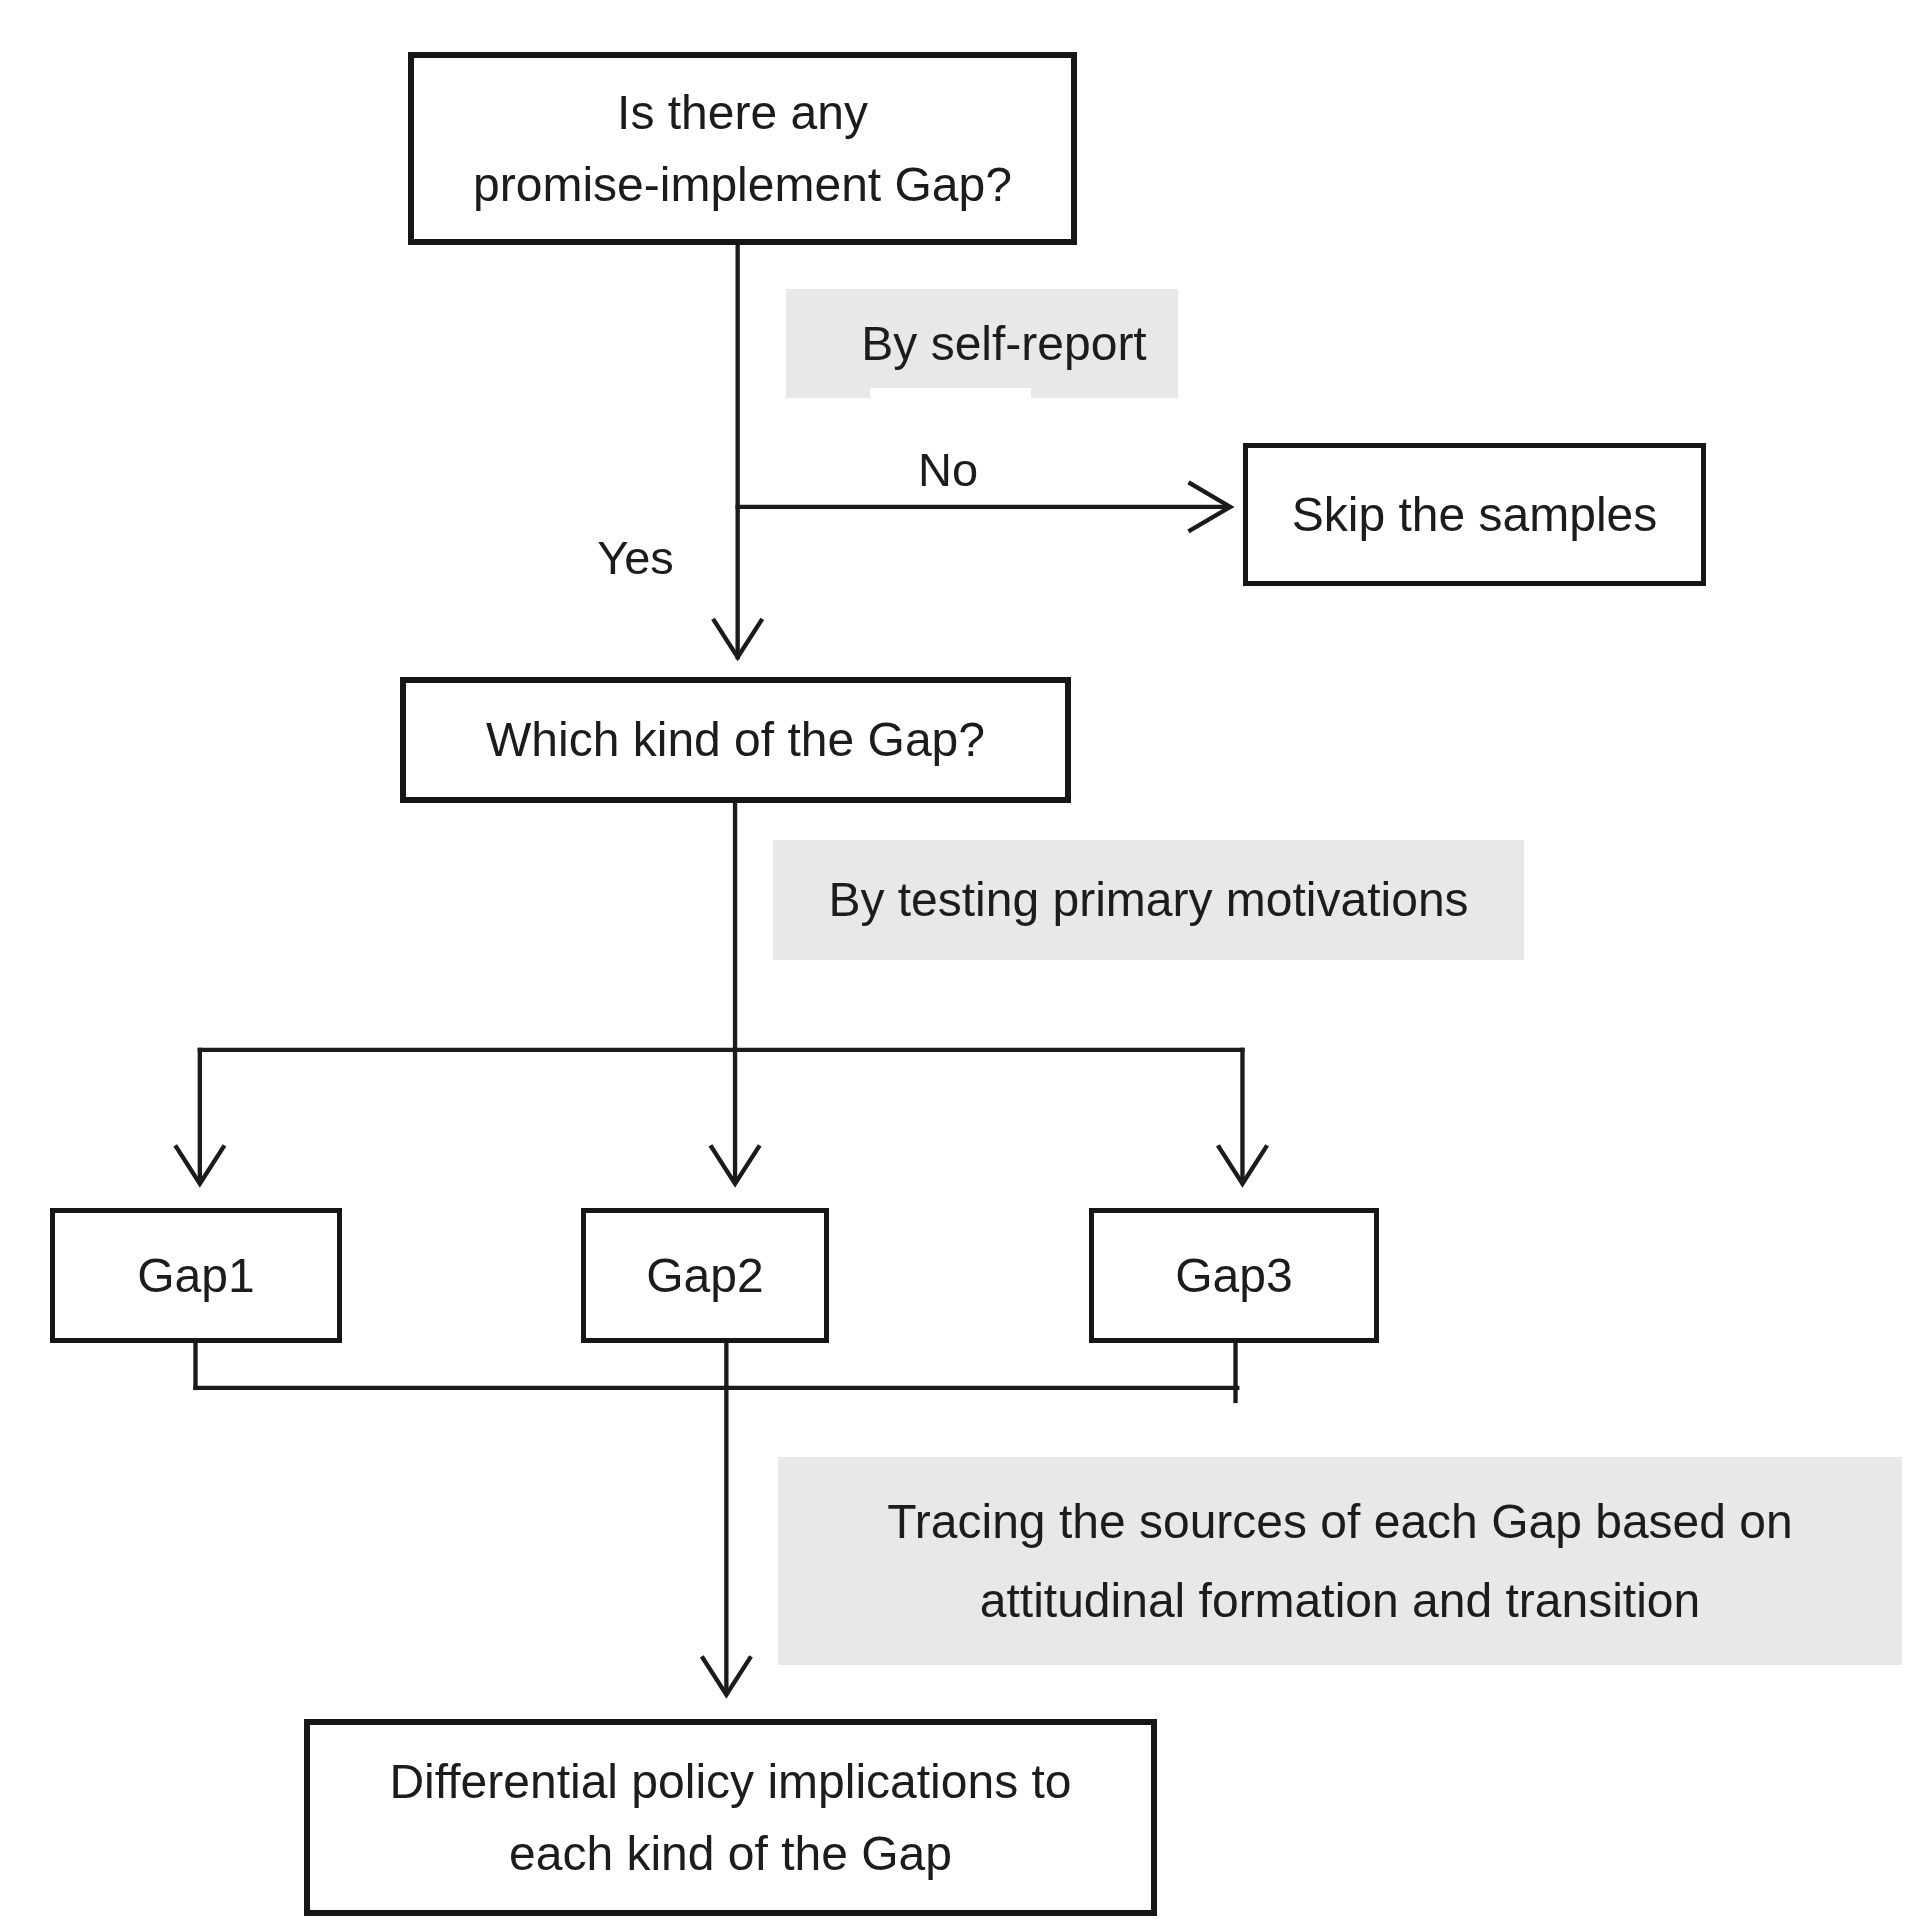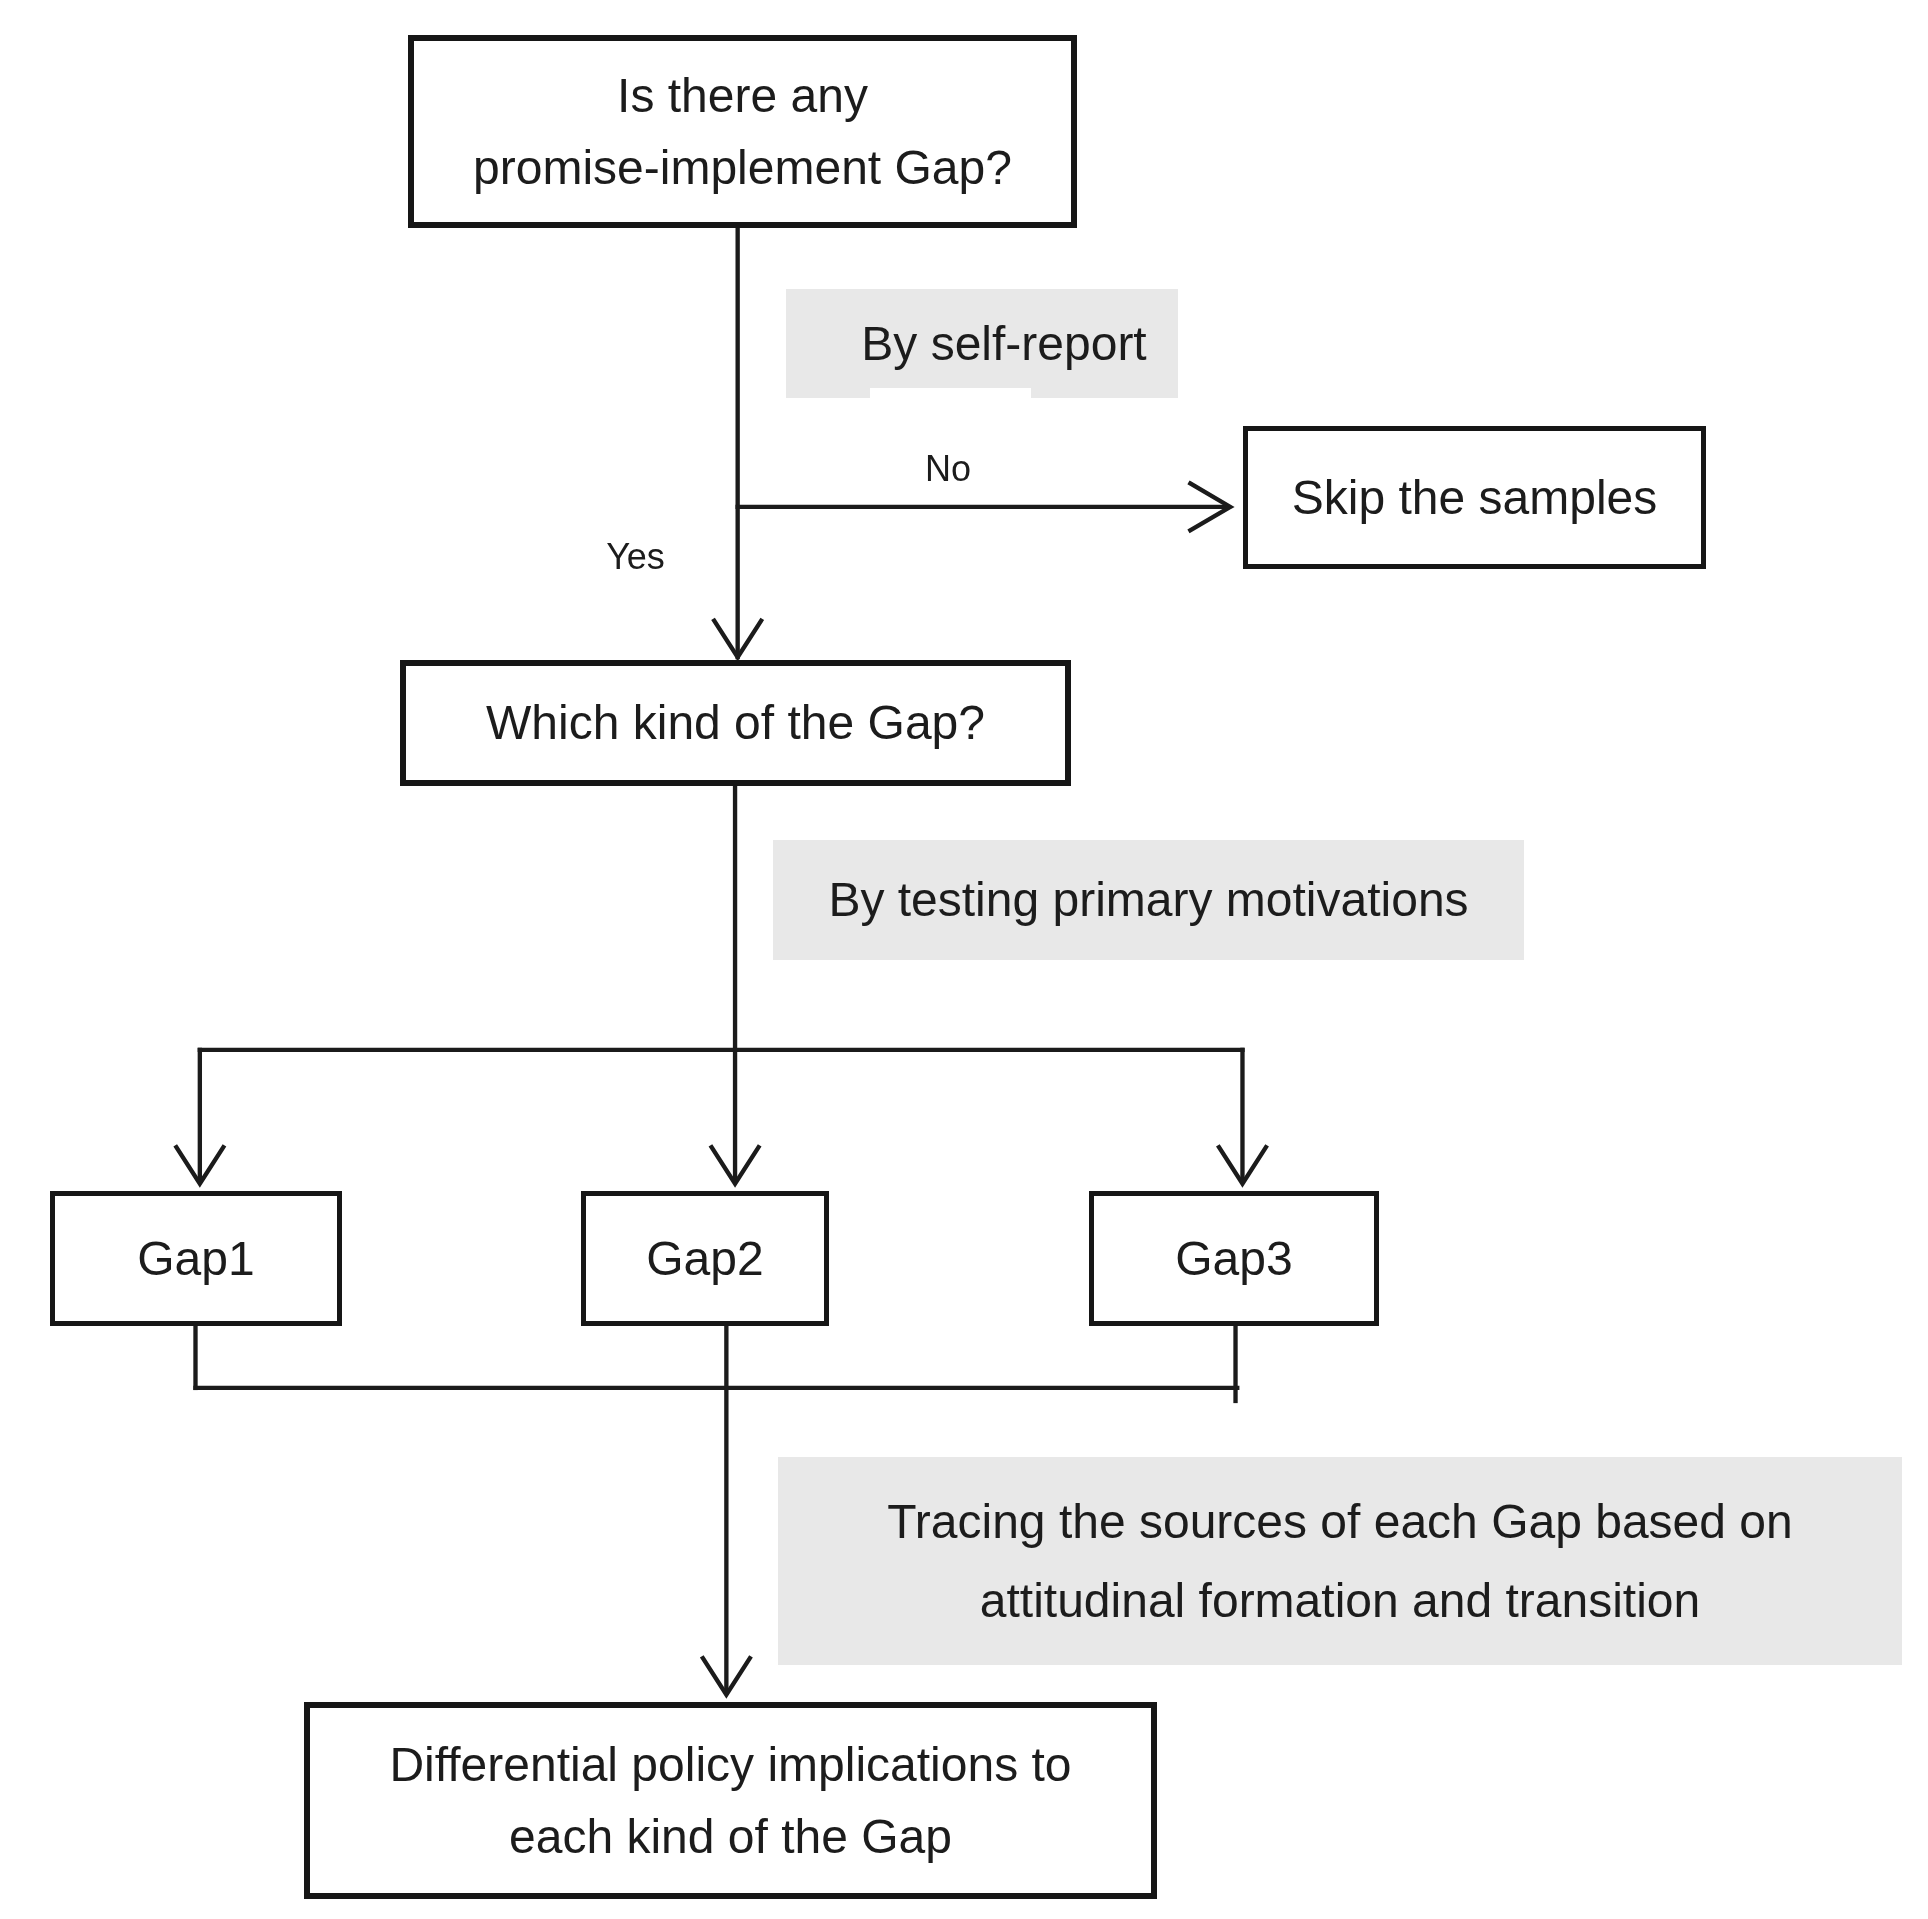--- a/index.html
+++ b/index.html
@@ -10,32 +10,32 @@
     font-family:"Liberation Sans", sans-serif;
     color:var(--text,#1c1c1c);
     overflow:hidden;
   }
   #connectors{position:absolute;left:0;top:0;width:1928px;height:1920px;}
   .conn{stroke:var(--line,#1b1b1b);stroke-width:5;fill:none;stroke-linecap:square;}
   .box{
     position:absolute;box-sizing:border-box;background:#fff;
     border:5.2px solid var(--border,#161616);
     display:flex;flex-direction:column;align-items:center;justify-content:center;
-    text-align:center;font-size:48px;row-gap:24px;
+    text-align:center;font-size:48px;row-gap:24px;margin-top:17px;
   }
   .b7{border-width:6px;}
   .nline{white-space:nowrap;line-height:1;}
   .glabel{
     position:absolute;box-sizing:border-box;background:var(--label_bg,#e8e8e8);
     display:flex;flex-direction:column;align-items:center;justify-content:center;
     text-align:center;font-size:48px;row-gap:31px;
   }
   .tlabel{
-    position:absolute;display:flex;align-items:center;justify-content:center;
-    font-size:36px;line-height:1;
+    position:absolute;display:flex;justify-content:center;
+    font-size:47px;line-height:1;margin-top:8px;
   }
   #node-promise{left:408px;top:35px;width:669px;height:193px;}
   #node-skip{left:1243px;top:426px;width:463px;height:143px;}
   #node-which{left:400px;top:660px;width:671px;height:126px;}
   #node-gap1{left:50px;top:1191px;width:292px;height:135px;}
   #node-gap2{left:581px;top:1191px;width:248px;height:135px;}
   #node-gap3{left:1089px;top:1191px;width:290px;height:135px;}
   #node-policy{left:304px;top:1702px;width:853px;height:197px;}
   #label-self-report{left:786px;top:289px;width:392px;height:109px;padding-left:44px;}
   #notch{position:absolute;left:84px;bottom:-0.9px;width:161px;height:11.3px;background:#fff;}

